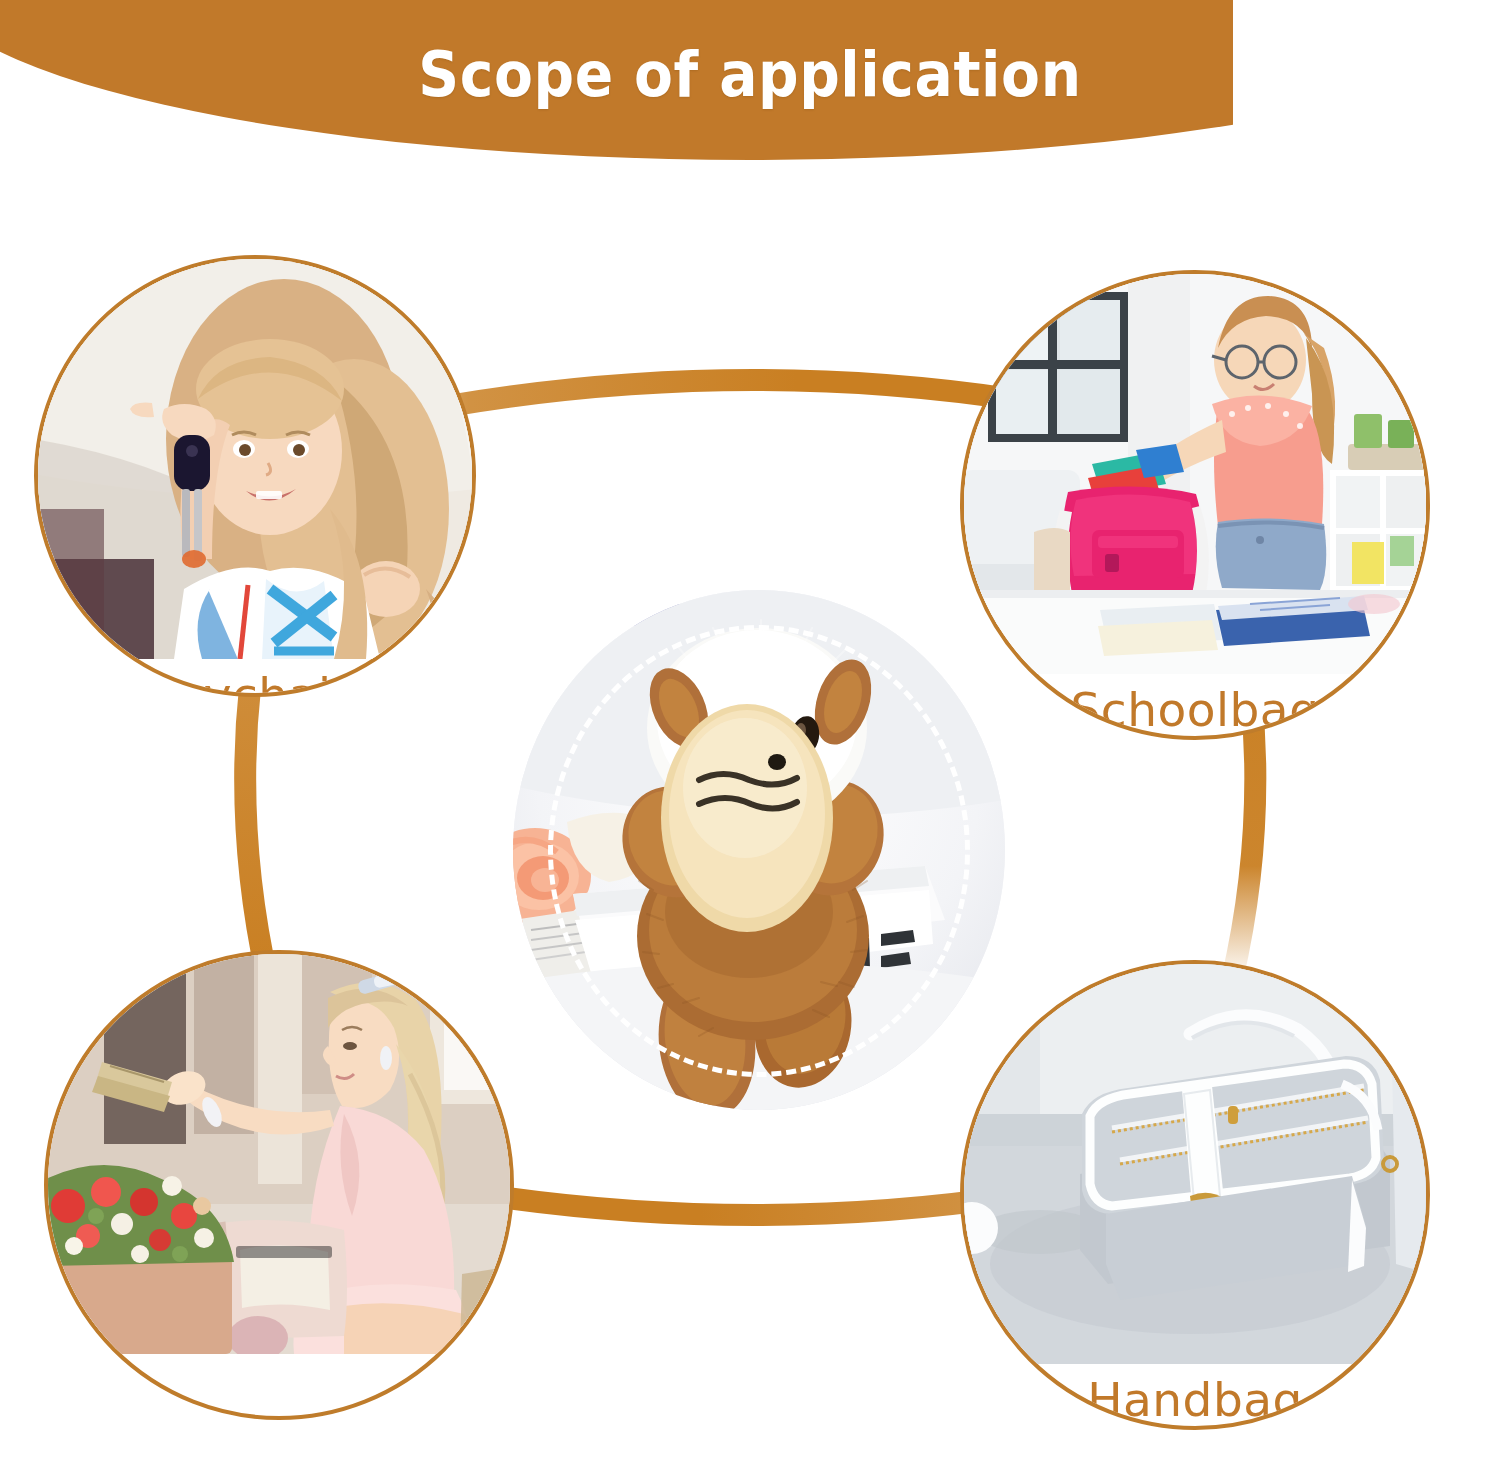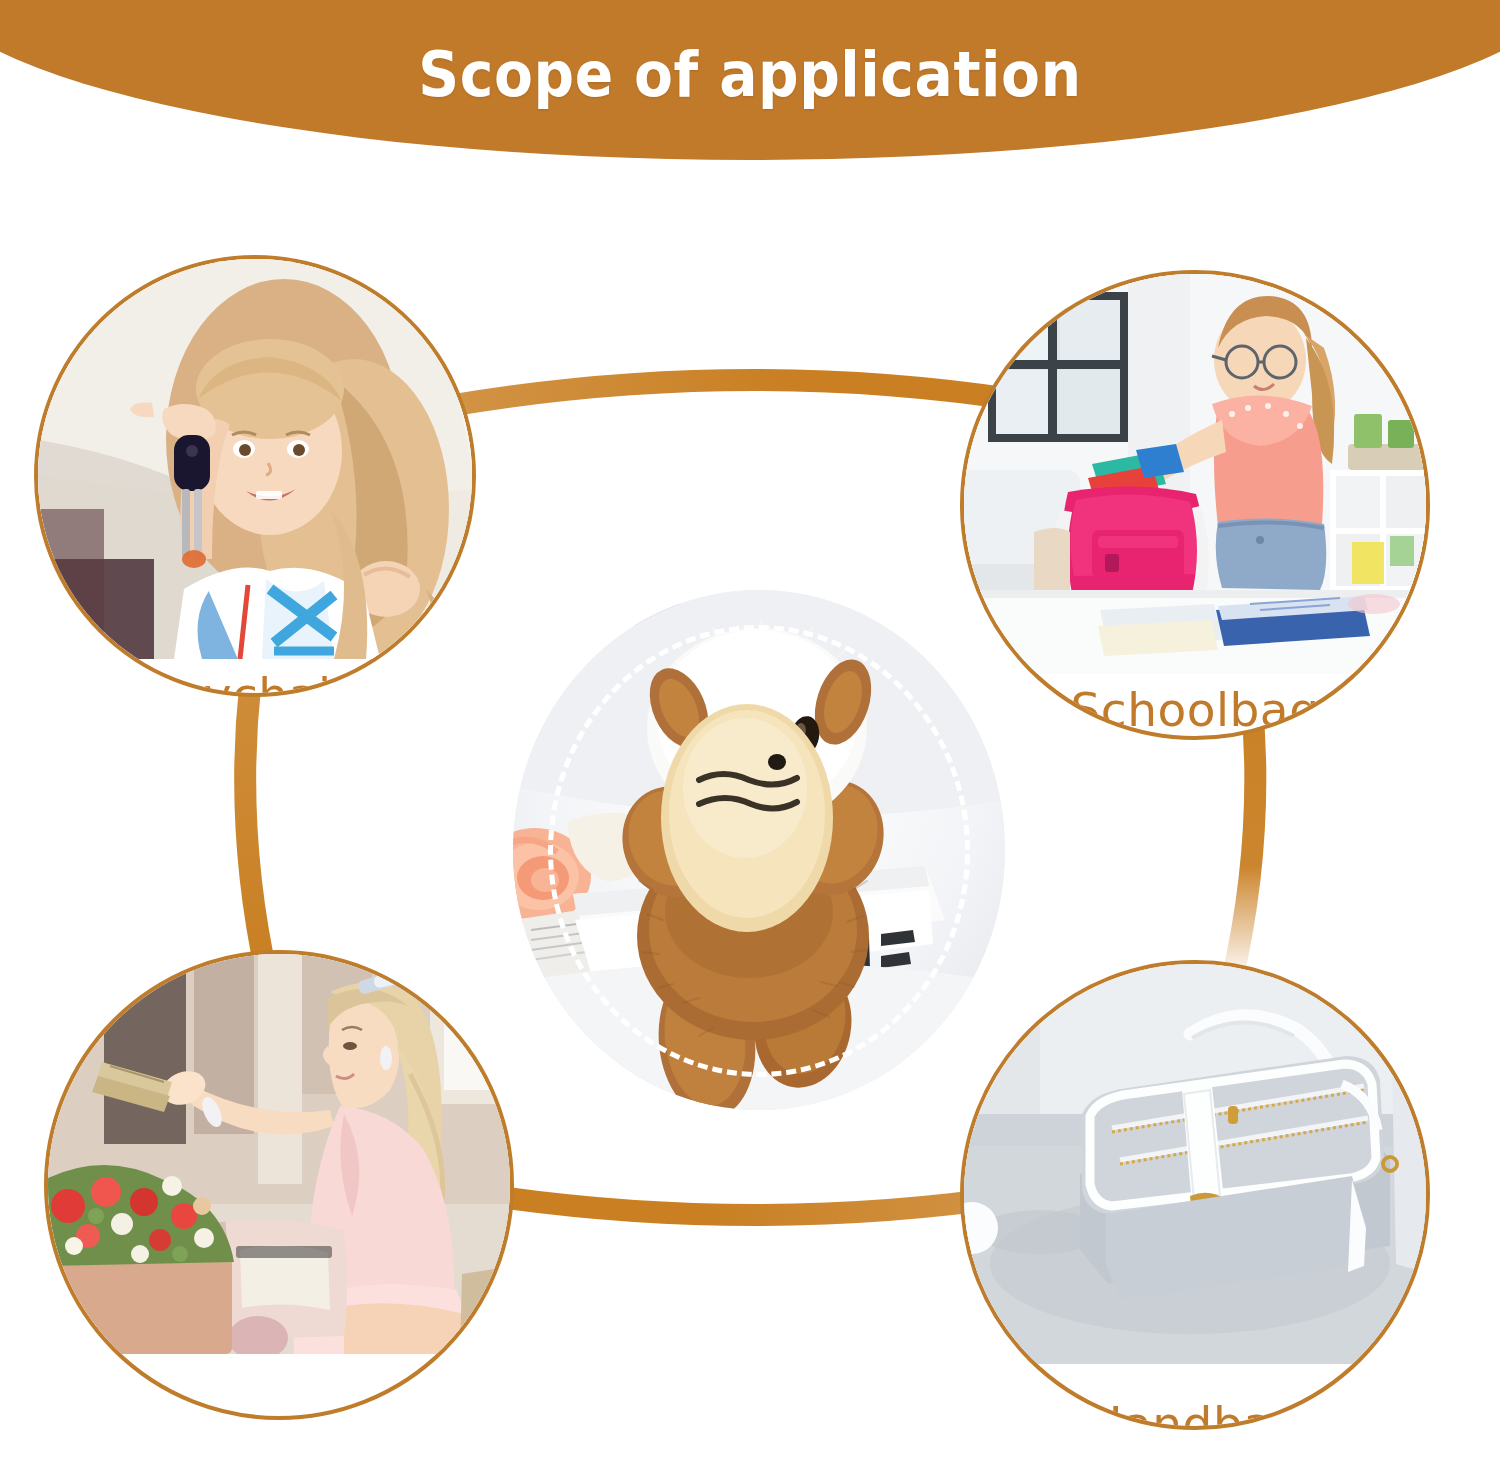--- a/index.html
+++ b/index.html
@@ -5,21 +5,21 @@
   html,body{margin:0;padding:0;}
   body{
     width:1500px;height:1457px;
     background:#ffffff;
     font-family:"DejaVu Sans","Liberation Sans",sans-serif;
     overflow:hidden;position:relative;
   }
   #stage{position:absolute;left:0;top:0;width:1500px;height:1457px;overflow:hidden;}
 
   
-  .banner{position:absolute;left:0;top:0;width:1500px;height:190px;overflow:hidden;}
+  .banner{position:absolute;left:0;top:0;width:1233px;height:190px;overflow:hidden;}
   .banner-shape{
     position:absolute;left:-80px;top:-700px;
     width:1660px;height:860px;
     background:#C1792A;
     border-radius:0 0 50% 50% / 0 0 22% 22%;
   }
   .banner-title{
     position:absolute;left:0;top:38px;width:1500px;
     text-align:center;color:#ffffff;
     font-family:"DejaVu Sans Condensed","Liberation Sans",sans-serif;
@@ -55,21 +55,21 @@
   #bubble-schoolbag{left:960px;top:270px;width:470px;height:470px;}
   #bubble-schoolbag .photo{height:400px;}
   #bubble-schoolbag .caption{top:408px;}
 
   #bubble-wallet{left:44px;top:950px;width:470px;height:470px;}
   #bubble-wallet .photo{height:400px;}
   #bubble-wallet .caption{top:408px;}
 
   #bubble-handbag{left:960px;top:960px;width:470px;height:470px;}
   #bubble-handbag .photo{height:400px;}
-  #bubble-handbag .caption{top:432px;text-decoration:underline;}
+  #bubble-handbag .caption{top:408px;}
 
   
   #center-product{
     position:absolute;left:513px;top:590px;width:492px;height:520px;
     border-radius:50%;overflow:hidden;background:#f3f4f7;
   }
   #center-dashed{
     position:absolute;left:548px;top:625px;width:422px;height:452px;
     border-radius:50%;border:5px dashed #ffffff;box-sizing:border-box;
     pointer-events:none;

